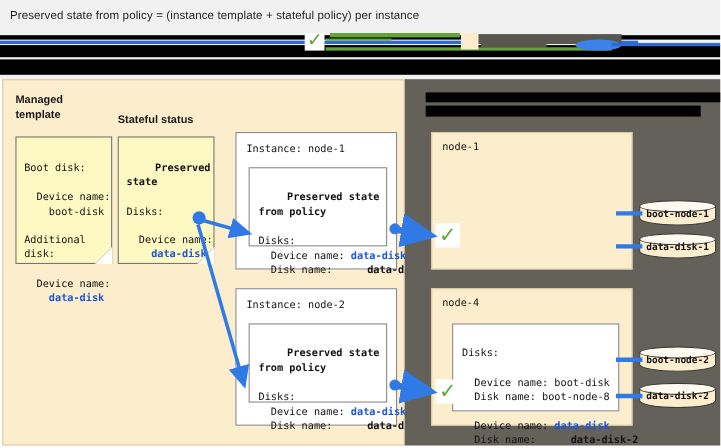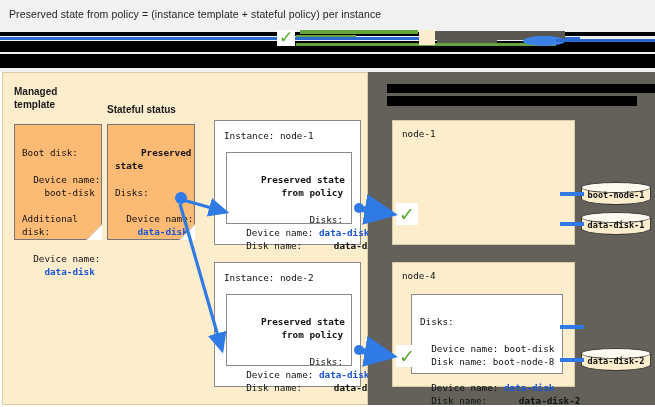--- a/index.html
+++ b/index.html
@@ -45,21 +45,21 @@
     position:absolute;left:368px;top:72px;width:287px;height:333px;
     background:#64615b;box-sizing:border-box;
   }
 
   
   .hd{position:absolute;font-size:10px;font-weight:bold;color:#1a1a1a;line-height:12.5px;}
   .hd .reg{font-weight:normal;}
 
   
   .note{
-    position:absolute;background:#fdba74;border:1px solid #757575;
+    position:absolute;background:#fef9c3;border:1px solid #757575;
     box-sizing:border-box;
     font-family:"DejaVu Sans Mono","Liberation Mono",monospace;
     font-size:9.3px;line-height:13.2px;color:#111;
     padding:8px 7px;
     white-space:pre;
   }
   .note .fold{
     position:absolute;right:-1px;bottom:-1px;width:0;height:0;
     border-left:16px solid transparent;border-bottom:16px solid #c9c9c9;
   }
@@ -68,21 +68,21 @@
     border-left:15px solid transparent;border-bottom:15px solid #ffffff;
   }
   .bluetxt{color:#1a56d6;font-weight:bold;}
   .bold{font-weight:bold;margin-left:26px;}
 
   
   .box{
     position:absolute;background:#ffffff;border:1px solid #8a8a8a;
     box-sizing:border-box;
     font-family:"DejaVu Sans Mono","Liberation Mono",monospace;
-    font-size:9.3px;line-height:13.2px;color:#111;white-space:pre;text-align:right;
+    font-size:9.3px;line-height:13.2px;color:#111;white-space:pre;
   }
   .innerbox{
     position:absolute;background:#ffffff;border:1px solid #8a8a8a;
     box-sizing:border-box;
     font-family:"DejaVu Sans Mono","Liberation Mono",monospace;
     font-size:9.3px;line-height:13.2px;color:#111;white-space:pre;
     padding:7px 8px;
   }
   .box-label{
     position:absolute;
@@ -250,20 +250,25 @@
   <div class="cyl" style="left:581px;top:182px;">
     <div class="body"></div>
     <div class="top"></div>
     <div class="txt">boot-node-1</div>
   </div>
   <div class="cyl" style="left:581px;top:212px;">
     <div class="body"></div>
     <div class="top"></div>
     <div class="txt">data-disk-1</div>
   </div>
+  <div class="cyl" style="left:581px;top:315px;">
+    <div class="body"></div>
+    <div class="top"></div>
+    <div class="txt">boot-node-2</div>
+  </div>
   <div class="cyl" style="left:581px;top:348px;">
     <div class="body"></div>
     <div class="top"></div>
     <div class="txt">data-disk-2</div>
   </div>
 
   <svg class="svgover" viewBox="0 0 655 407">
     <defs>
       <marker id="ah" markerWidth="7" markerHeight="7" refX="5.4" refY="3" orient="auto">
         <path d="M0,0 L6.5,3 L0,6 z" fill="#2f7ae5"></path>

